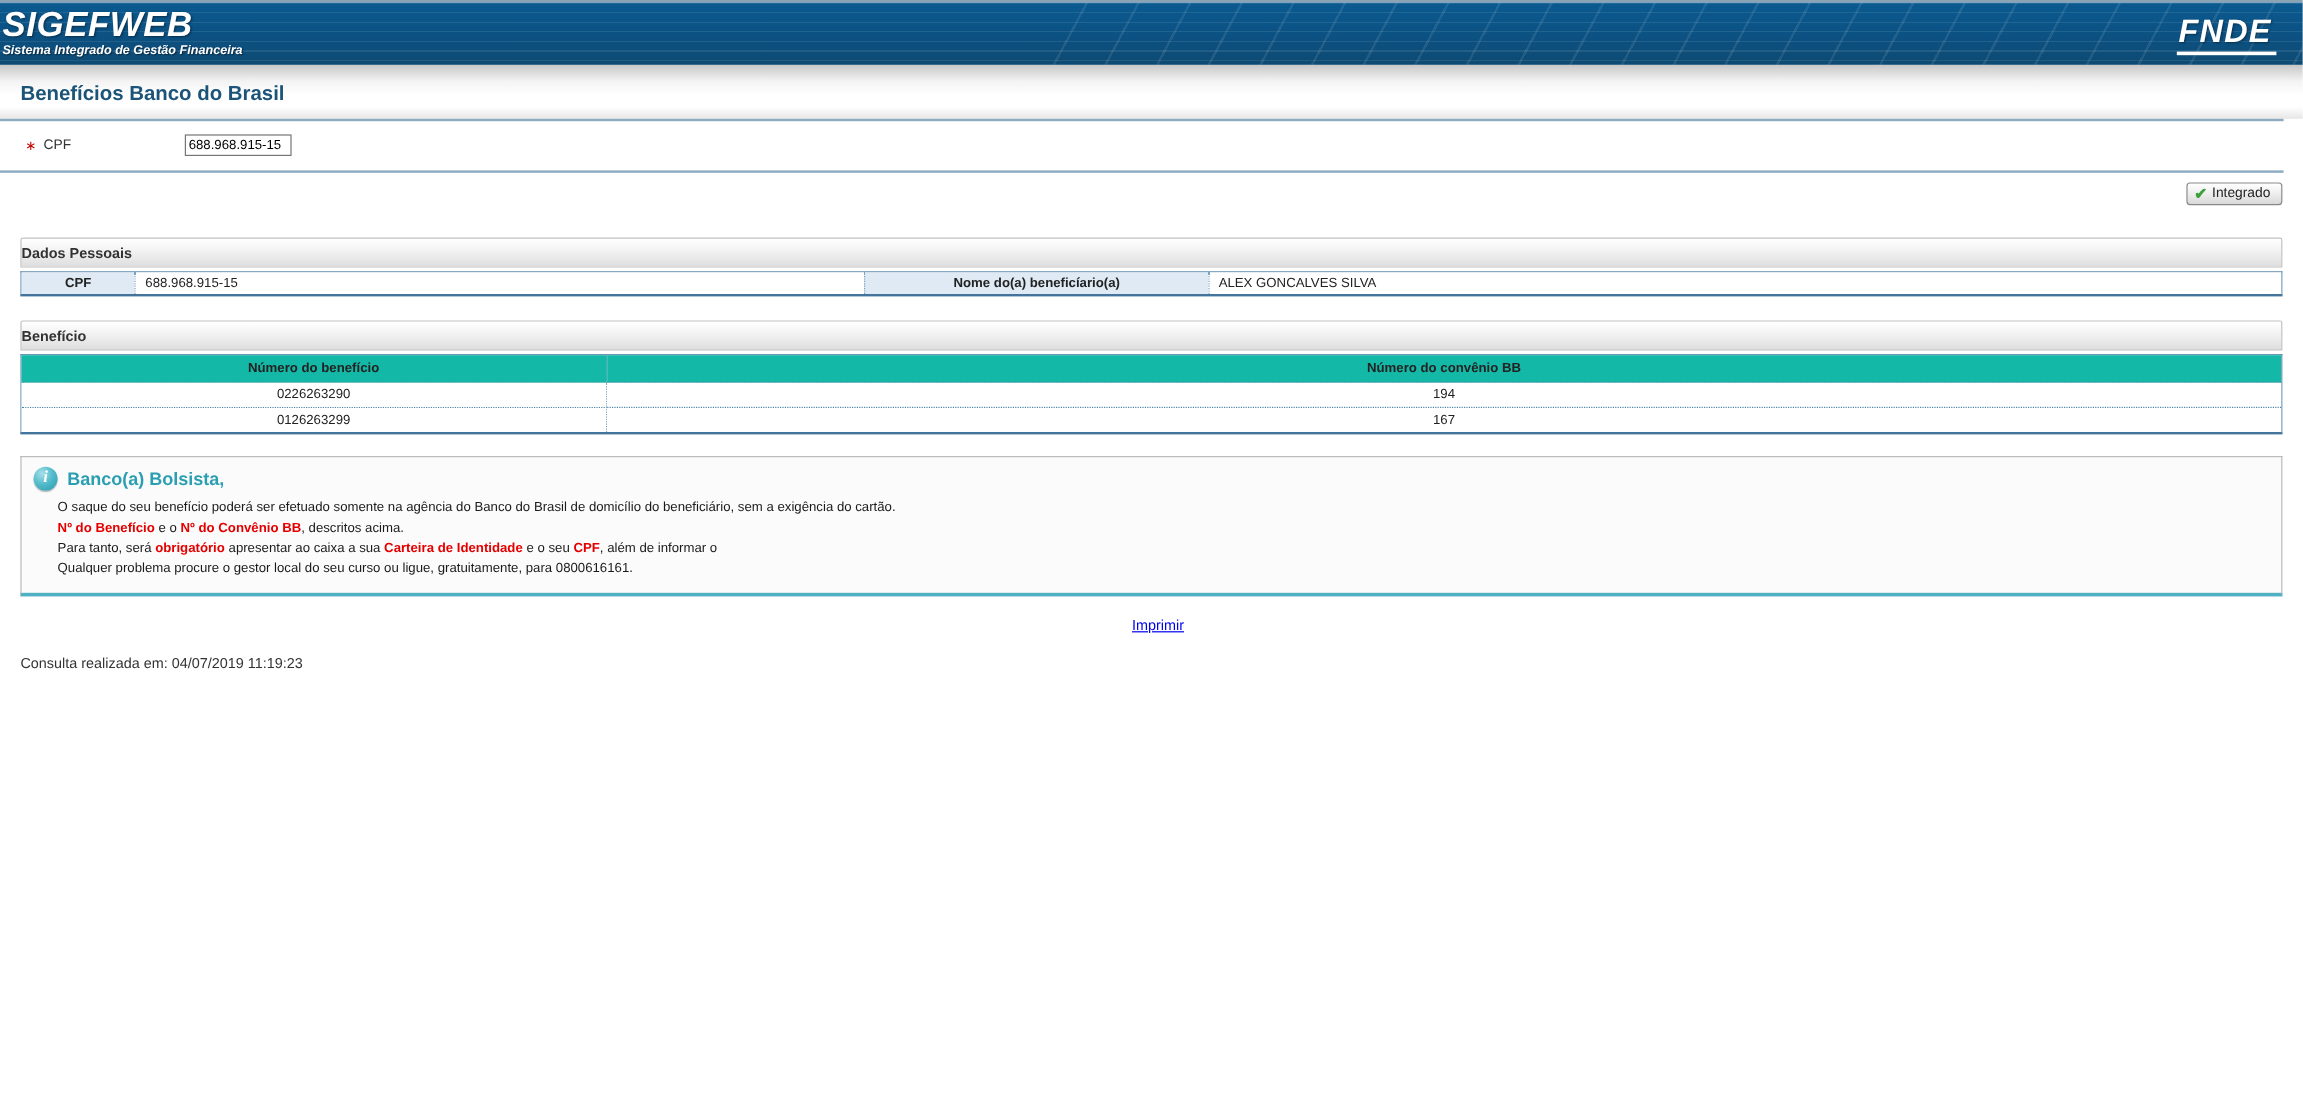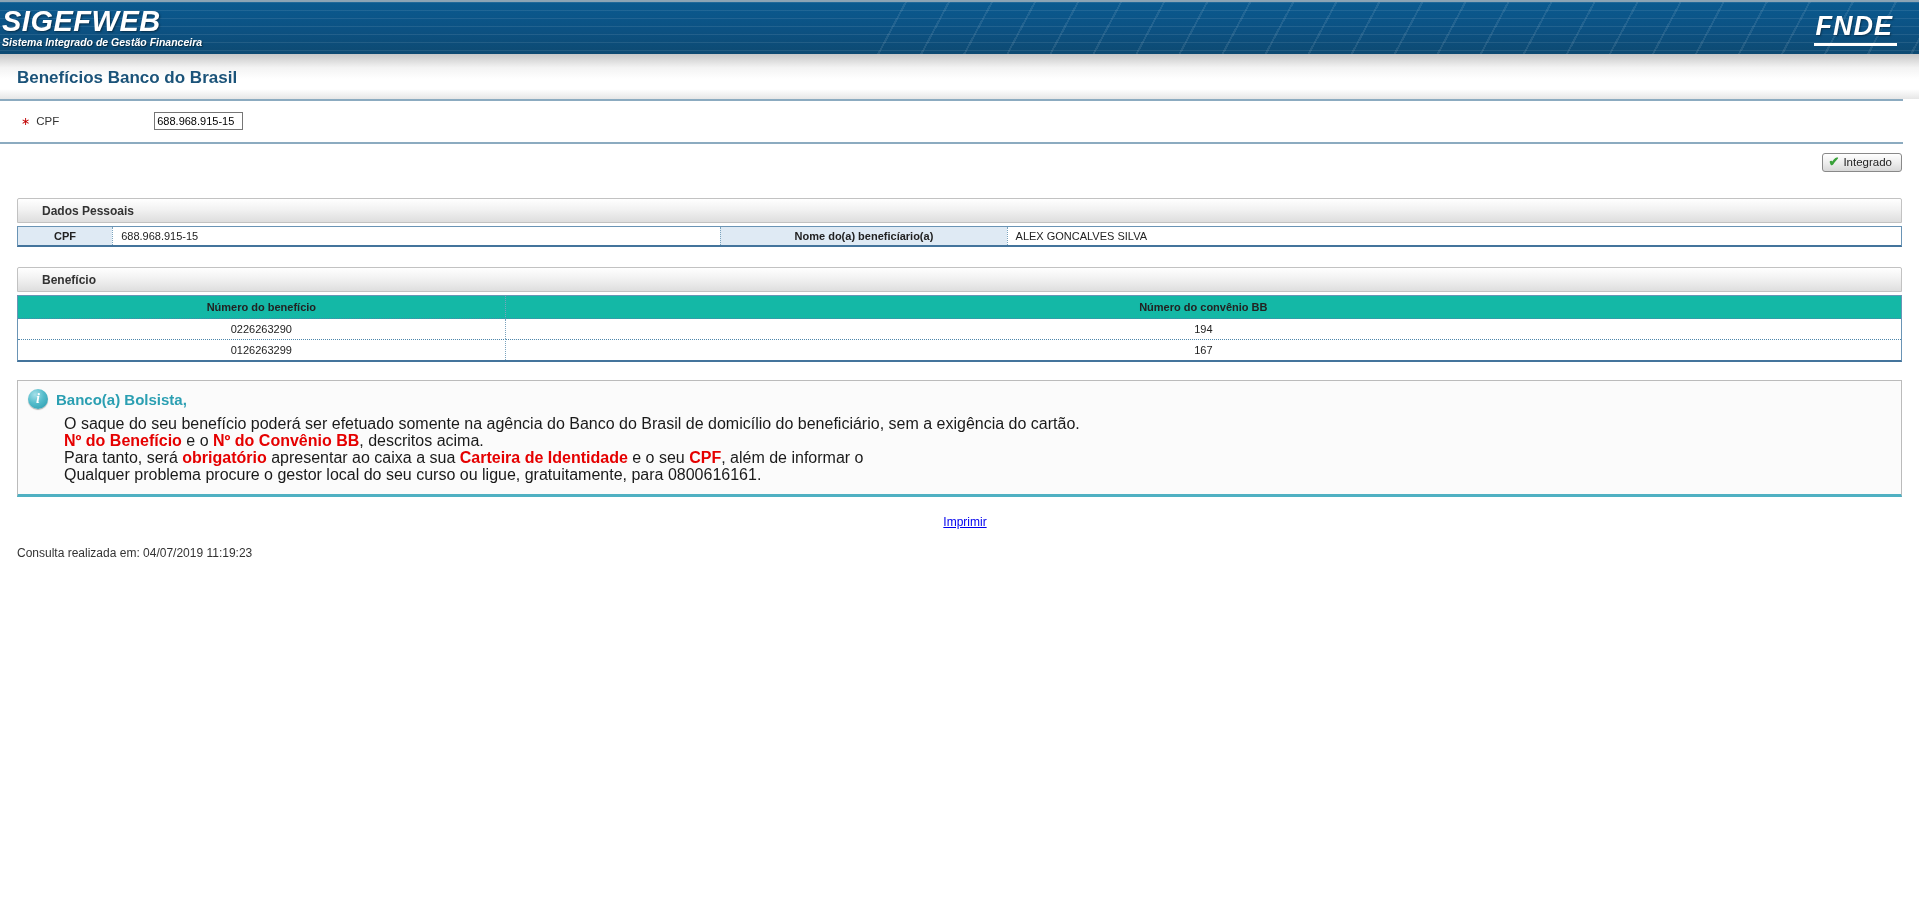--- a/index.html
+++ b/index.html
@@ -47,21 +47,21 @@
   .button-row { text-align:right; padding:8px 17px 0 0; height:38px; }
   .btn { display:inline-flex; align-items:center; gap:4px; cursor:pointer;
          font-size:11.5px; color:#222; padding:2px 9px 3px 5px;
          background:linear-gradient(180deg, #ffffff 0%, #ececec 55%, #d8d8d8 100%);
          border:1px solid #898989; border-radius:3px; }
   .check-icon { color:#3aa13a; font-weight:bold; font-size:13px; line-height:11px; }
 
   
   .content { padding:0 17px; }
   .panel-header {
-    height:25px; line-height:24px; padding-left:24px;
+    height:25px; line-height:24px; padding-left:0;
     border:1px solid #c2c2c2; border-radius:2px 2px 0 0;
     background:linear-gradient(180deg, #ffffff 0%, #f2f2f2 45%, #dedede 100%);
     font-size:12px; font-weight:bold; color:#333;
   }
   .kv-row { display:flex; margin-top:3px;
             border:1px solid #6a94b5; border-bottom:2px solid #44749c;
             font-size:11px; color:#222; }
   .kv-label { background:#dfeaf4; font-weight:bold; text-align:center;
               padding:3px 0; }
   .kv-value { background:#fff; padding:3px 0 3px 8px;
@@ -85,21 +85,21 @@
   .notice { margin-top:18px; background:#fbfbfb;
             border:1px solid #bbbbbb; border-bottom:3px solid #4fb0c2;
             padding:8px 10px 11px 10px; }
   .notice-head { display:flex; align-items:center; gap:8px; }
   .info-icon { width:20px; height:20px; border-radius:50%;
                background:radial-gradient(circle at 35% 28%, #a6e0e9 0%, #54bccb 45%, #2697ab 100%);
                color:#fff; font-family:"Liberation Serif",serif; font-style:italic; font-weight:bold;
                font-size:14px; display:inline-flex; align-items:center; justify-content:center;
                box-shadow:0 1px 1px rgba(0,0,0,0.3); }
   .notice-title { color:#2b9fb2; font-size:15px; font-weight:bold; }
-  .notice-body { margin:6px 0 0 36px; font-size:16px; color:#1a1a1a; line-height:17px; }
+  .notice-body { margin:6px 0 0 20px; font-size:11px; color:#1a1a1a; line-height:17px; }
   .red { color:#e50000; font-weight:bold; }
 
   
   .print-row { text-align:center; margin-top:15px; }
   .print-link { color:#0000ee; font-size:12px; text-decoration:underline; cursor:pointer;padding-left:11px; }
   .query-info { text-align:left; margin-top:16px; font-size:12px; color:#333; }
 </style>
 </head>
 <body>
 

